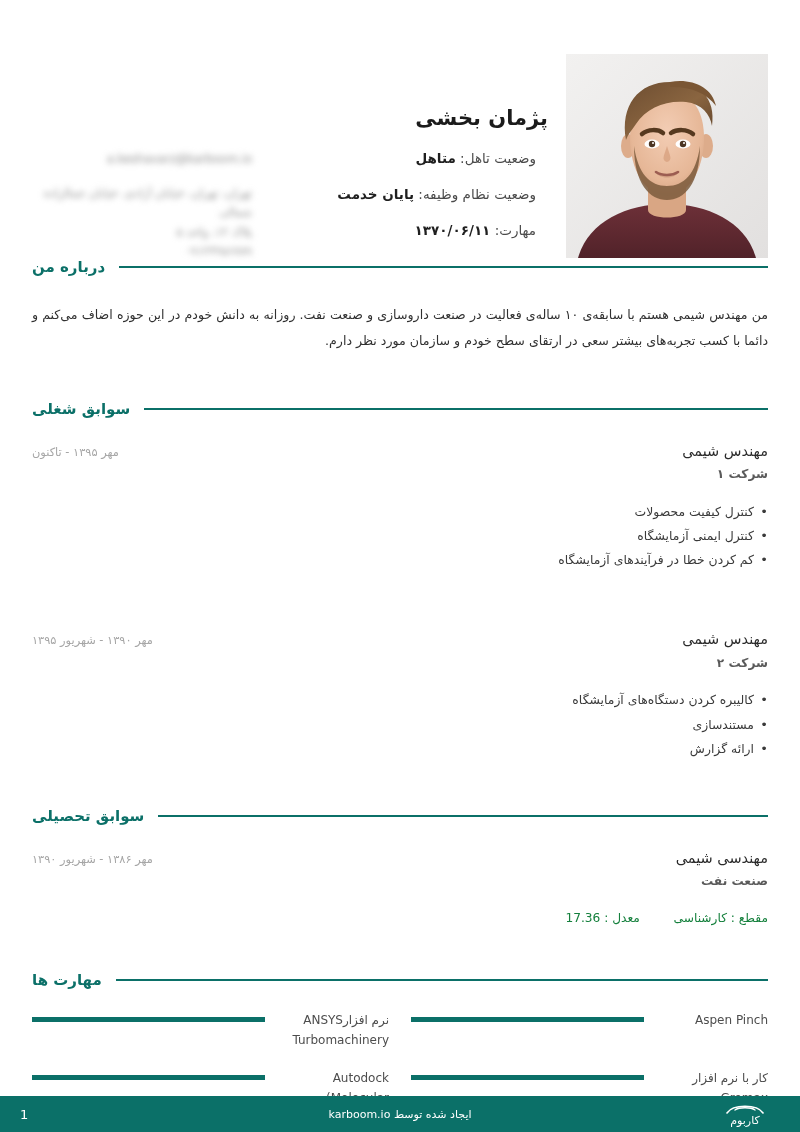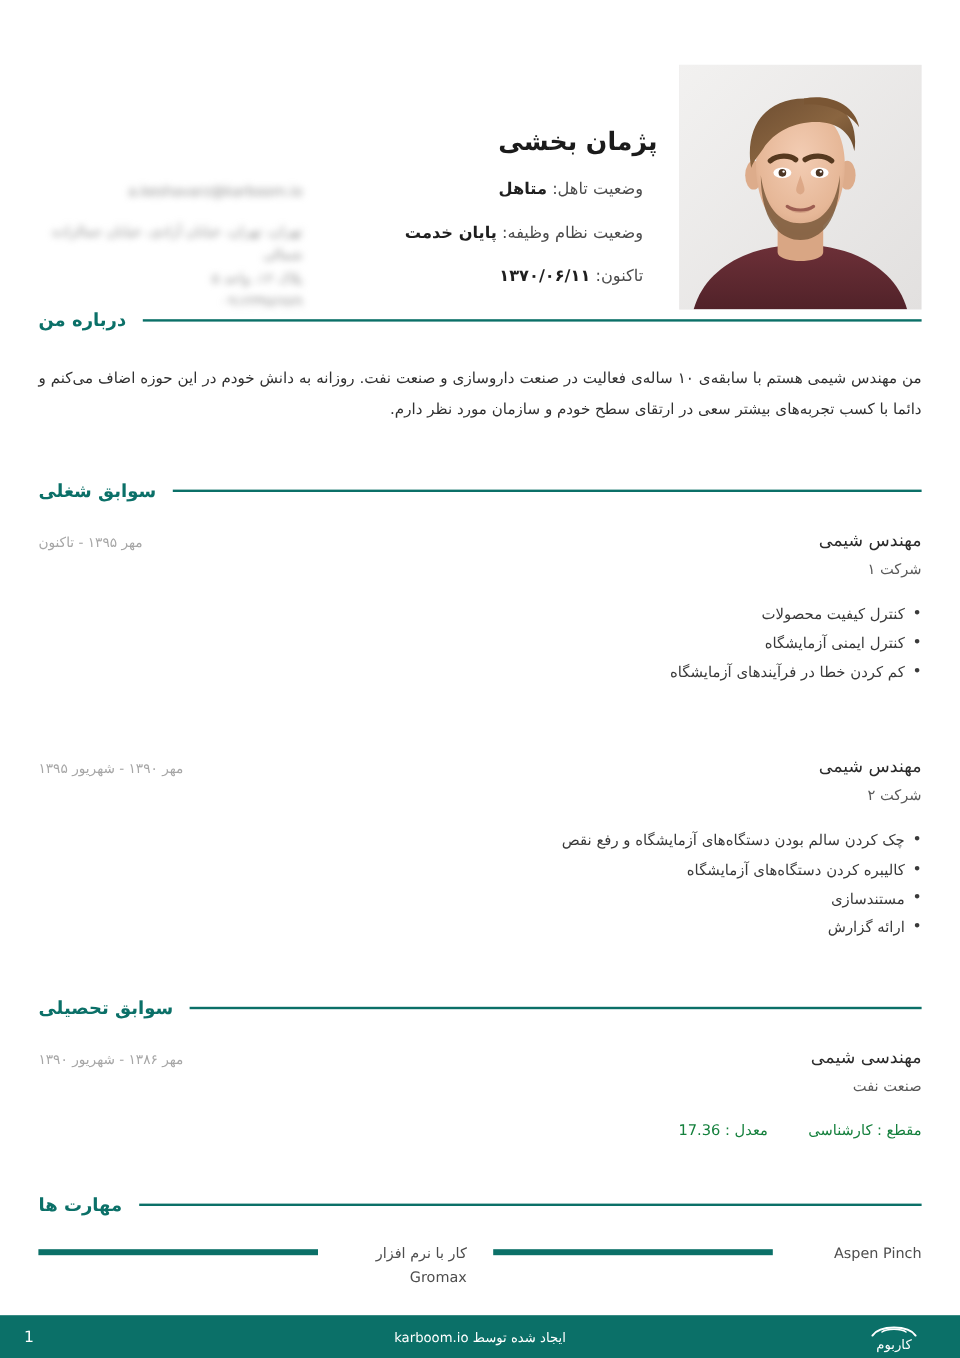--- a/index.html
+++ b/index.html
@@ -137,20 +137,21 @@
   .entry-title {
     font-size: 14.5px;
     color: #2a2a2a;
     line-height: 1.6;
   }
   .entry-sub {
     font-size: 12.2px;
     color: #5a5a5a;
     line-height: 1.8;
     margin-top: 1px;
+    font-weight: bold;
   }
   .entry-date {
     font-size: 11.4px;
     color: #a6a6a6;
     white-space: nowrap;
     padding-top: 5px;
     direction: rtl;
   }
   .entry-bullets {
     margin: 14px 0 0 0;
@@ -344,21 +345,21 @@
 
         <div class="info-row">
           <span class="info-label"><span>وضعیت تاهل:</span> <b>متاهل</b></span>
         </div>
 
         <div class="info-row">
           <span class="info-label"><span>وضعیت نظام وظیفه:</span> <b>پایان خدمت</b></span>
         </div>
 
         <div class="info-row">
-          <span class="info-label"><span>تاکنون:</span> <b>۱۳۷۰/۰۶/۱۱</b></span>
+          <span class="info-label"><span>مهارت:</span> <b>۱۳۷۰/۰۶/۱۱</b></span>
         </div>
 
       </div>
     </div>
   </div>
 
   <div class="content">
 
     <div class="section-head">
       <div class="section-title">درباره من</div>
@@ -392,21 +393,20 @@
 
     <div class="entry">
       <div class="entry-head">
         <div class="entry-titles">
           <div class="entry-title">مهندس شیمی</div>
           <div class="entry-sub">شرکت ۲</div>
         </div>
         <div class="entry-date">مهر ۱۳۹۰ - شهریور ۱۳۹۵</div>
       </div>
       <ul class="entry-bullets">
-        <li>چک کردن سالم بودن دستگاه‌های آزمایشگاه و رفع نقص</li>
         <li>کالیبره کردن دستگاه‌های آزمایشگاه</li>
         <li>مستندسازی</li>
         <li>ارائه گزارش</li>
       </ul>
     </div>
 
     <div class="spacer-lg"></div>
 
     <div class="section-head">
       <div class="section-title">سوابق تحصیلی</div>
@@ -441,20 +441,28 @@
 
       <div class="skill">
         <div class="skill-label">Aspen Pinch</div>
         <div class="skill-bar-track">
           <div class="skill-bar-outer">
             <div class="skill-bar-fill" style="width: 100%;"></div>
           </div>
         </div>
       </div>
 
+      <div class="skill">
+        <div class="skill-label">نرم افزارANSYS Turbomachinery</div>
+        <div class="skill-bar-track">
+          <div class="skill-bar-outer">
+            <div class="skill-bar-fill" style="width: 100%;"></div>
+          </div>
+        </div>
+      </div>
 
       <div class="skill">
         <div class="skill-label">کار با نرم افزار Gromax</div>
         <div class="skill-bar-track">
           <div class="skill-bar-outer">
             <div class="skill-bar-fill" style="width: 100%;"></div>
           </div>
         </div>
       </div>
 

